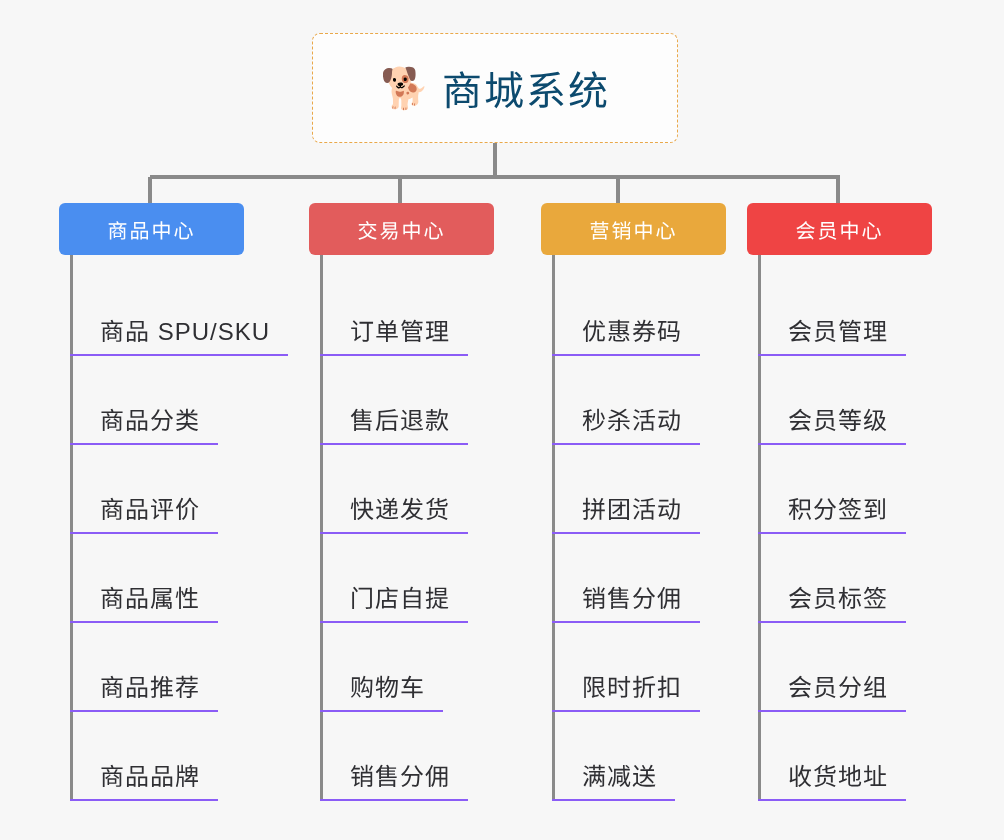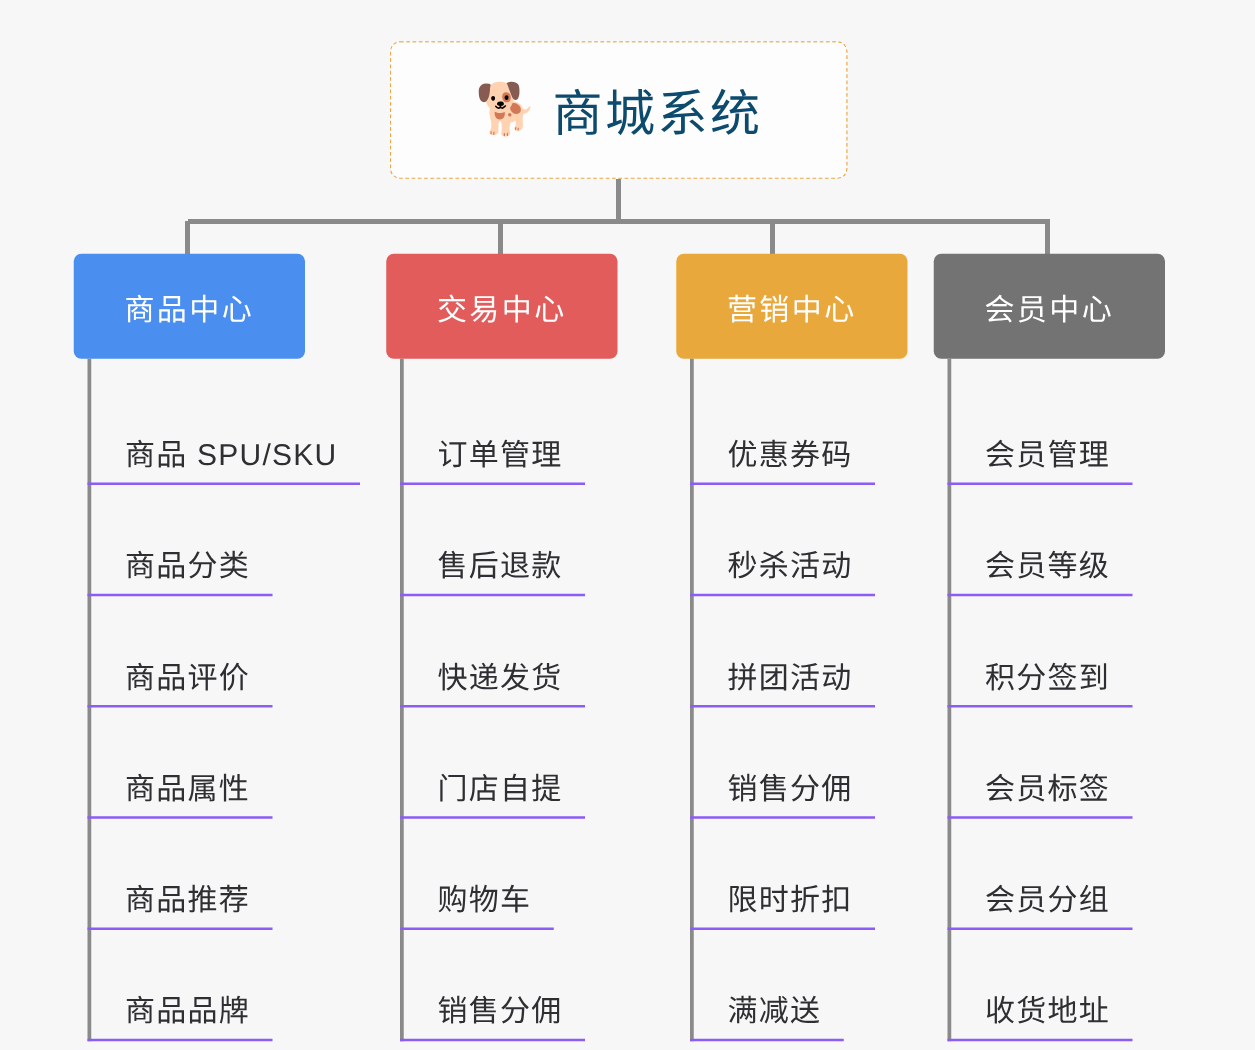--- a/index.html
+++ b/index.html
@@ -59,27 +59,27 @@
     white-space: nowrap;
   }
 
   
   .branch {
     position: absolute;
     top: 203px;
   }
   .branch-header {
     box-sizing: border-box;
-    height: 84px;
+    height: 52px;
     border-radius: 6px;
     display: flex;
     align-items: center;
     justify-content: center;
     color: #ffffff;
-    font-size: 24px;
+    font-size: 20px;
     letter-spacing: 2px;
     white-space: nowrap;
   }
 
   
   .leaf-list {
     position: relative;
     margin-top: 0;
     padding-top: 12px;
   }
@@ -204,21 +204,21 @@
         <div class="leaf">
           <span class="leaf-inner">限时折扣</span>
         </div>
         <div class="leaf">
           <span class="leaf-inner">满减送</span>
         </div>
       </div>
   </div>
 
   <div class="branch" id="branch-3" style="left:747px; width:185px;">
-    <div class="branch-header" style="background: #737373; justify-content: center;">
+    <div class="branch-header" style="background: #ef4444; justify-content: center;">
       <span>会员中心</span>
     </div>
     <div class="leaf-list">
       <div class="leaf-spine"></div>
     <div class="leaf">
           <span class="leaf-inner">会员管理</span>
         </div>
         <div class="leaf">
           <span class="leaf-inner">会员等级</span>
         </div>

